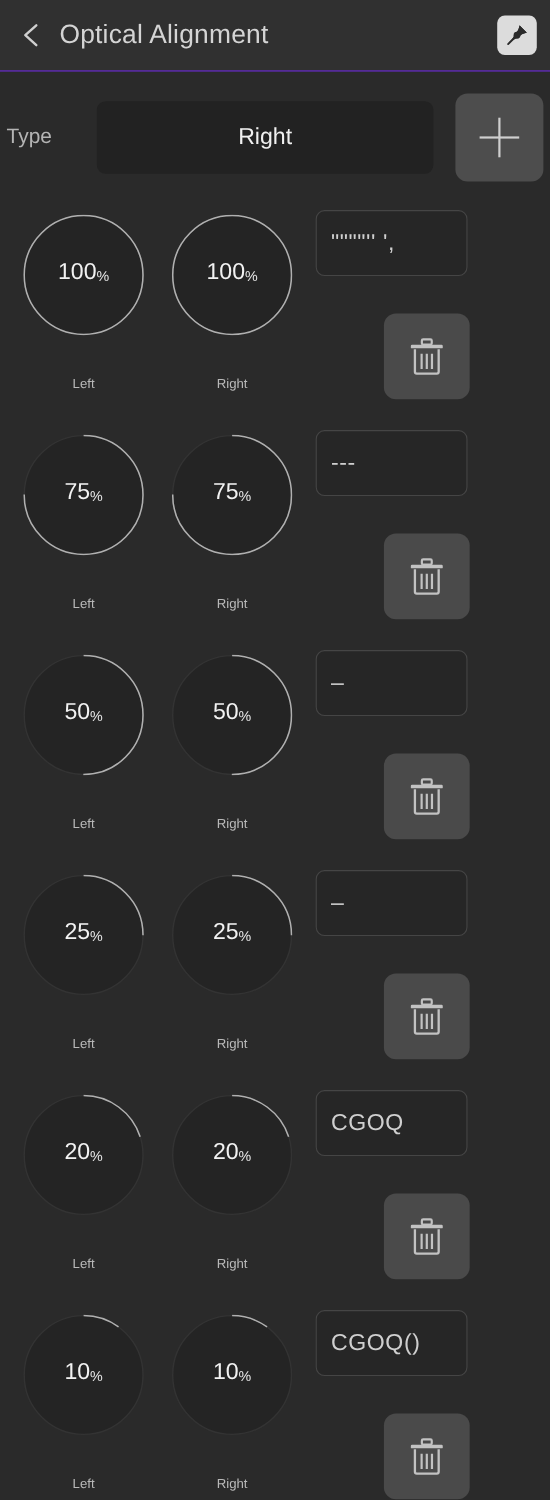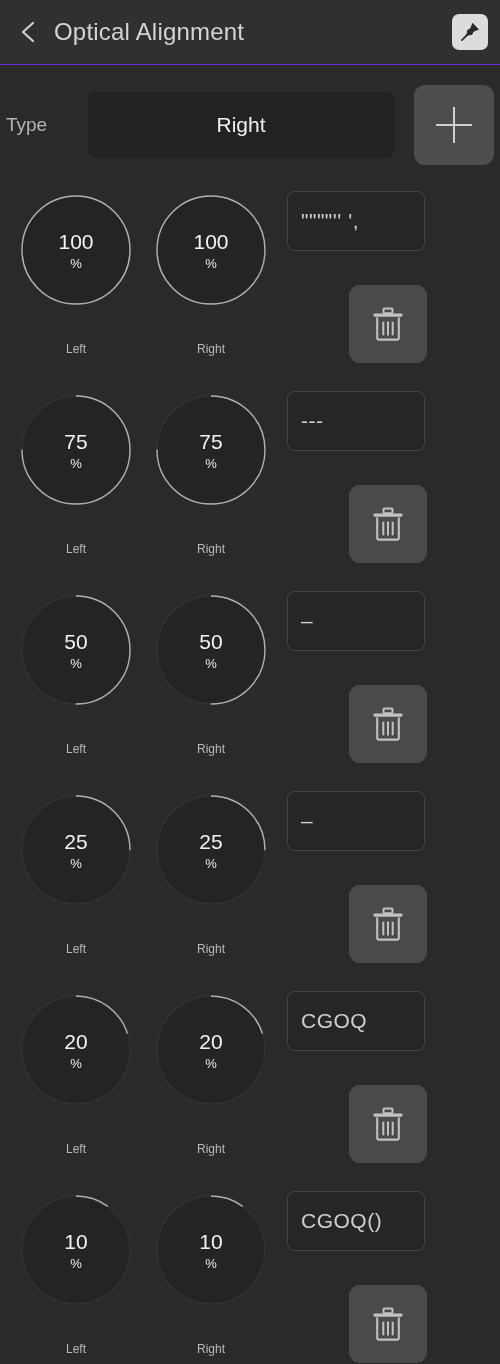--- a/index.html
+++ b/index.html
@@ -127,21 +127,21 @@
   .dial.left  { left: 21px; }
   .dial.right { left: 156px; }
 
   .dial svg { position: absolute; left: 0; top: 0; }
 
   .dial-inner {
     position: absolute;
     left: 0; top: 0;
     width: 110px; height: 110px;
     display: flex;
-    flex-direction: column;
+    flex-direction: row;
     align-items: center;
     justify-content: center;
   }
   .dial-value {
     font-size: 21px;
     color: #f2f2f2;
     line-height: 1;
     margin-bottom: 5px;
   }
   .dial-unit {

